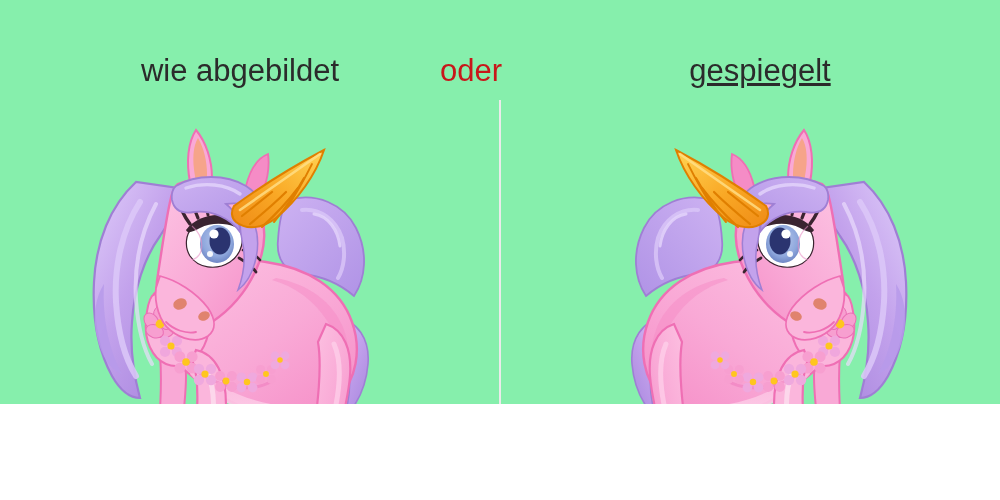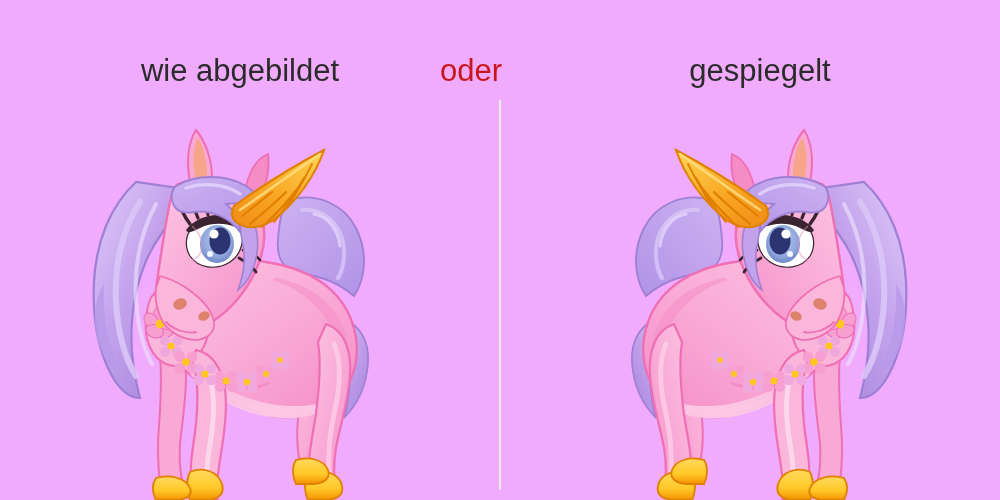--- a/index.html
+++ b/index.html
@@ -6,22 +6,22 @@
     margin: 0;
     padding: 0;
     background: #ffffff;
   }
   body {
     font-family: "Liberation Sans", sans-serif;
   }
   #page {
     position: relative;
     width: 1000px;
-    height: 500px;
-    background: #f0abfc;
+    height: 404px;
+    background: #86efac;
     overflow: hidden;
   }
   .label {
     position: absolute;
     top: 52px;
     font-size: 31px;
     line-height: 38px;
     color: #2b2b2b;
     font-family: "Liberation Sans", sans-serif;
     white-space: nowrap;
@@ -29,20 +29,21 @@
   }
   #label-left {
     left: 0;
     width: 480px;
     text-align: center;
   }
   #label-right {
     left: 520px;
     width: 480px;
     text-align: center;
+    text-decoration: underline;
   }
   #label-center {
     left: 440px;
     width: 120px;
     text-align: left;
     color: #c8171a;
   }
   #divider {
     position: absolute;
     left: 499px;

